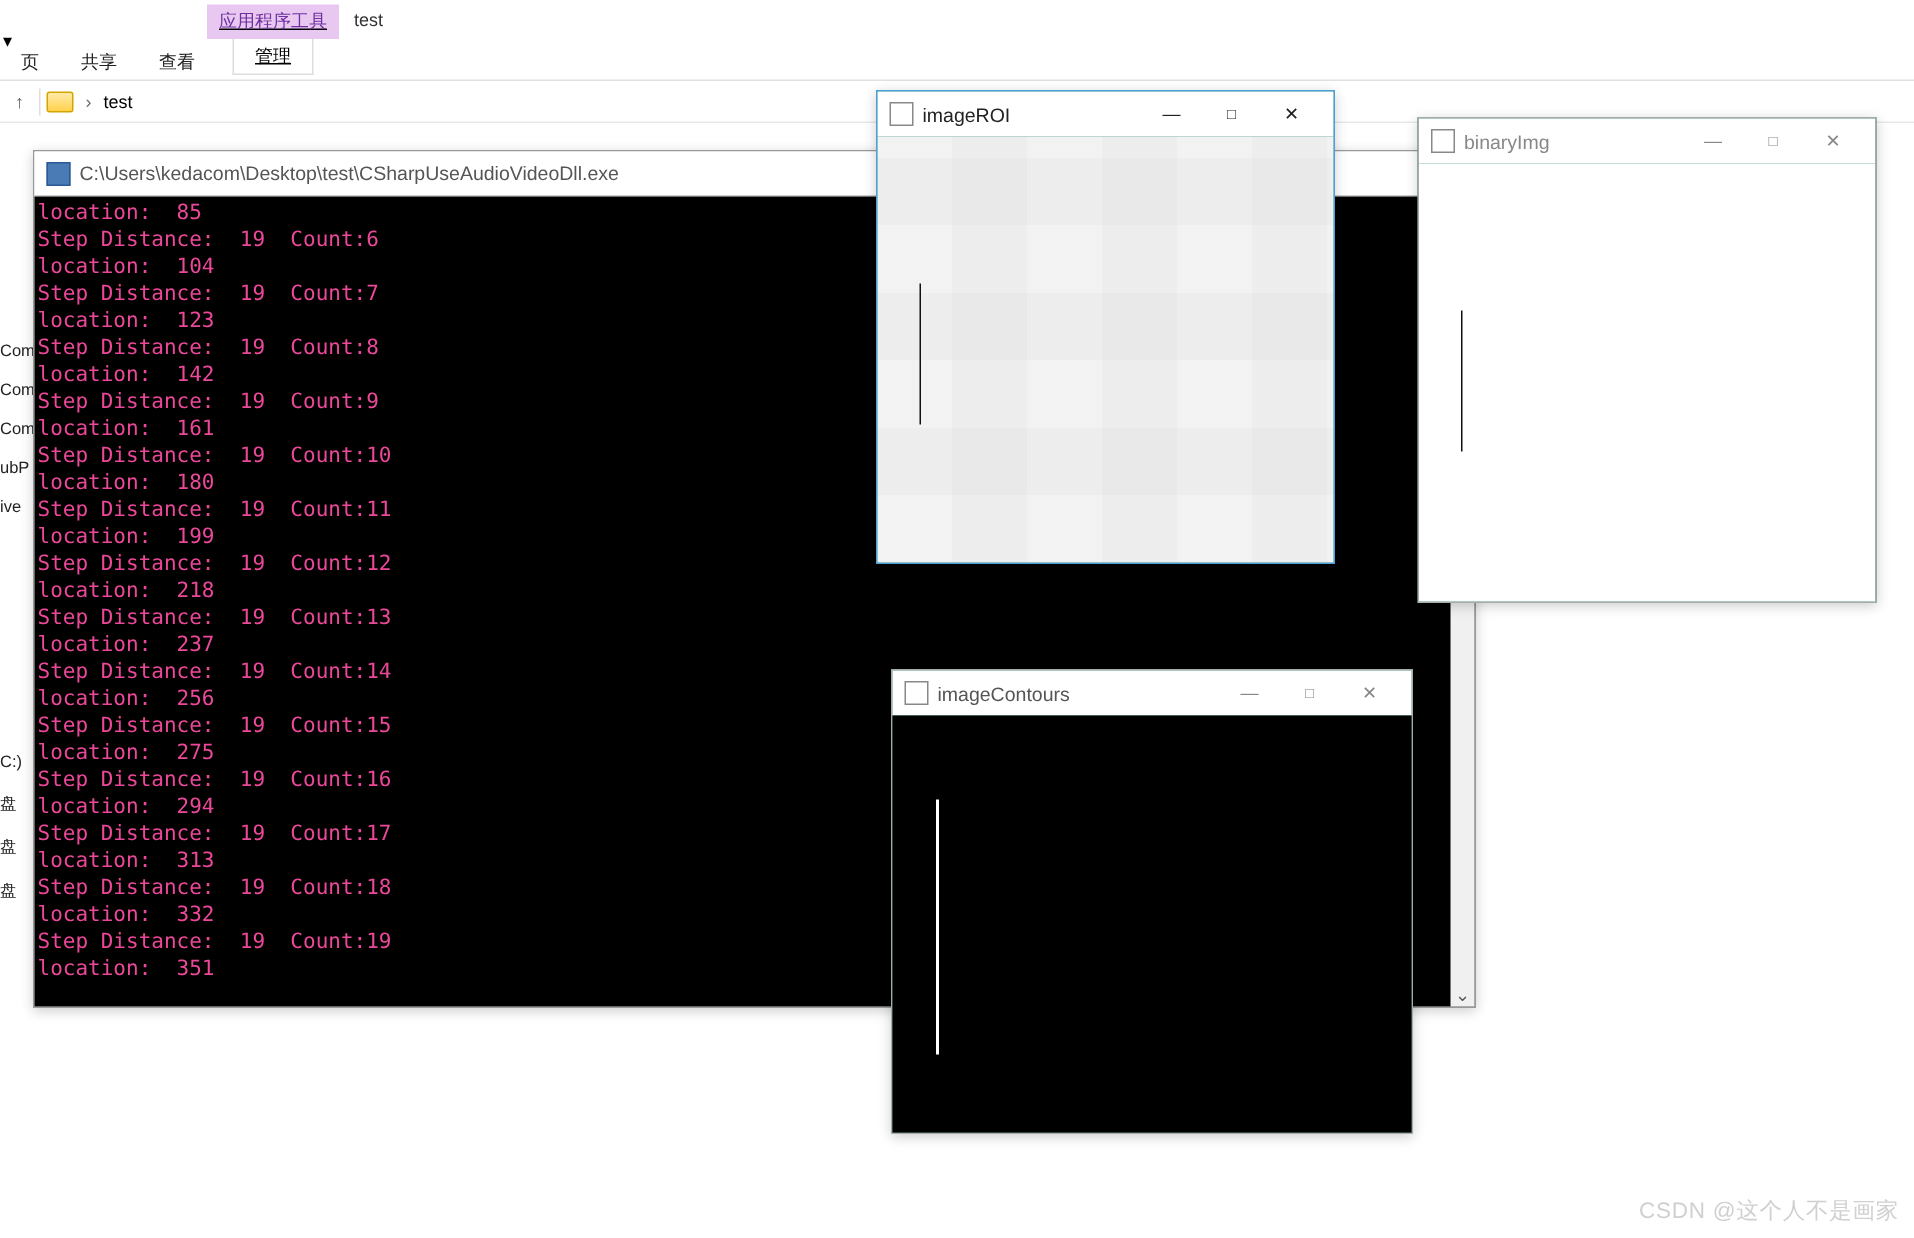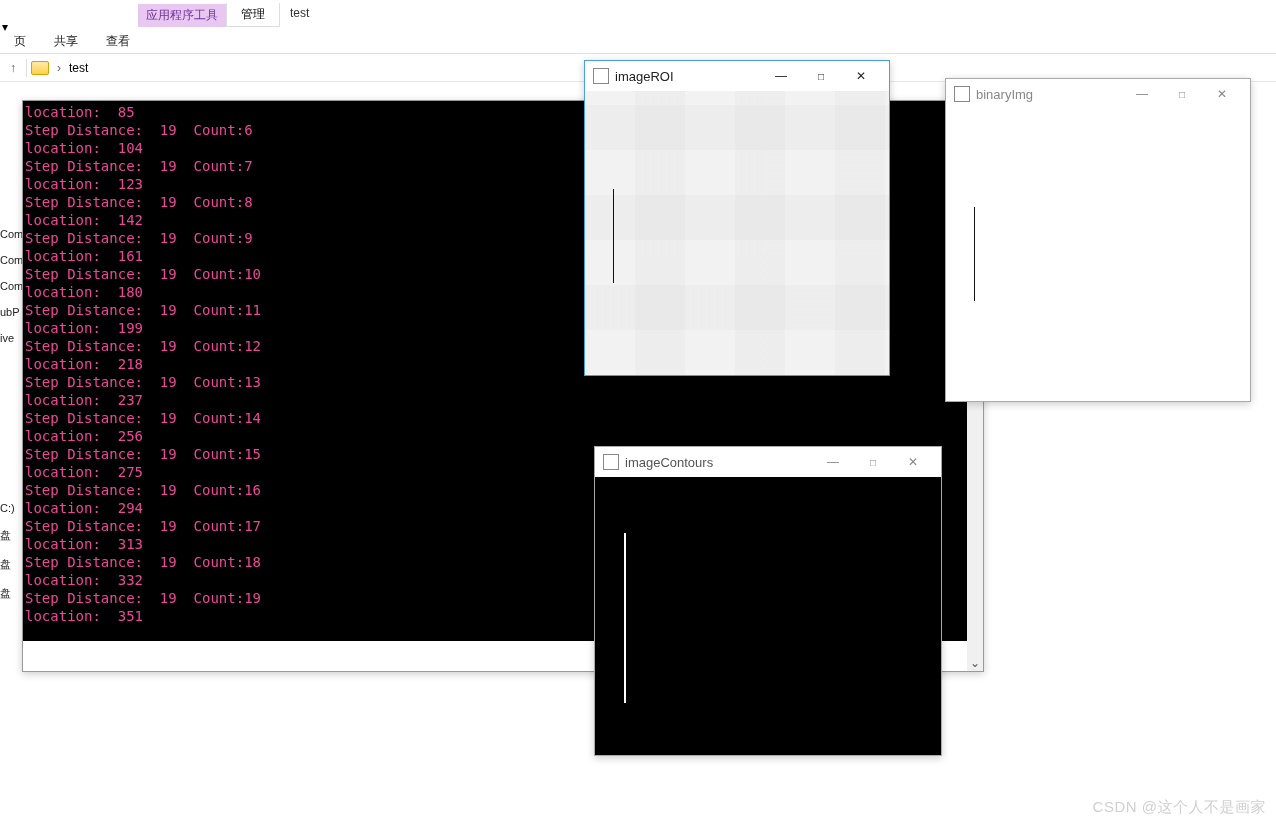--- a/index.html
+++ b/index.html
@@ -49,22 +49,23 @@
   }
   .ribbon-lower {
     position: absolute;
     top: 30px;
     left: 0;
     display: flex;
   }
   .ribbon-lower .ribbon-tab { padding: 3px 14px; }
   .ribbon-context-group {
     display:flex;
-    flex-direction:row;
+    flex-direction:column;
     align-items:center;
+    text-decoration:underline;
   }
   .ribbon-context-lower {
     padding: 3px 14px;
     border-left:1px solid #ddd;
     border-right:1px solid #ddd;
     border-bottom:1px solid #ddd;
   }
   
   .address-bar {
     height: 28px;
@@ -232,20 +233,27 @@
   <div>ubP</div>
   <div>ive</div>
   <div style="height:130px"></div>
   <div>C:)</div>
   <div>盘</div>
   <div>盘</div>
   <div>盘</div>
 </div>
 
 <div class="console-win">
+  <div class="console-title">
+    <div class="console-icon"></div>
+    <span style="color:#555;font-size:13px">C:\Users\kedacom\Desktop\test\CSharpUseAudioVideoDll.exe</span>
+    <div class="win-btns">
+      <div class="win-btn sq">□</div>
+    </div>
+  </div>
   <div class="console-body" id="console-body">location:  85
 Step Distance:  19  Count:6
 location:  104
 Step Distance:  19  Count:7
 location:  123
 Step Distance:  19  Count:8
 location:  142
 Step Distance:  19  Count:9
 location:  161
 Step Distance:  19  Count:10

